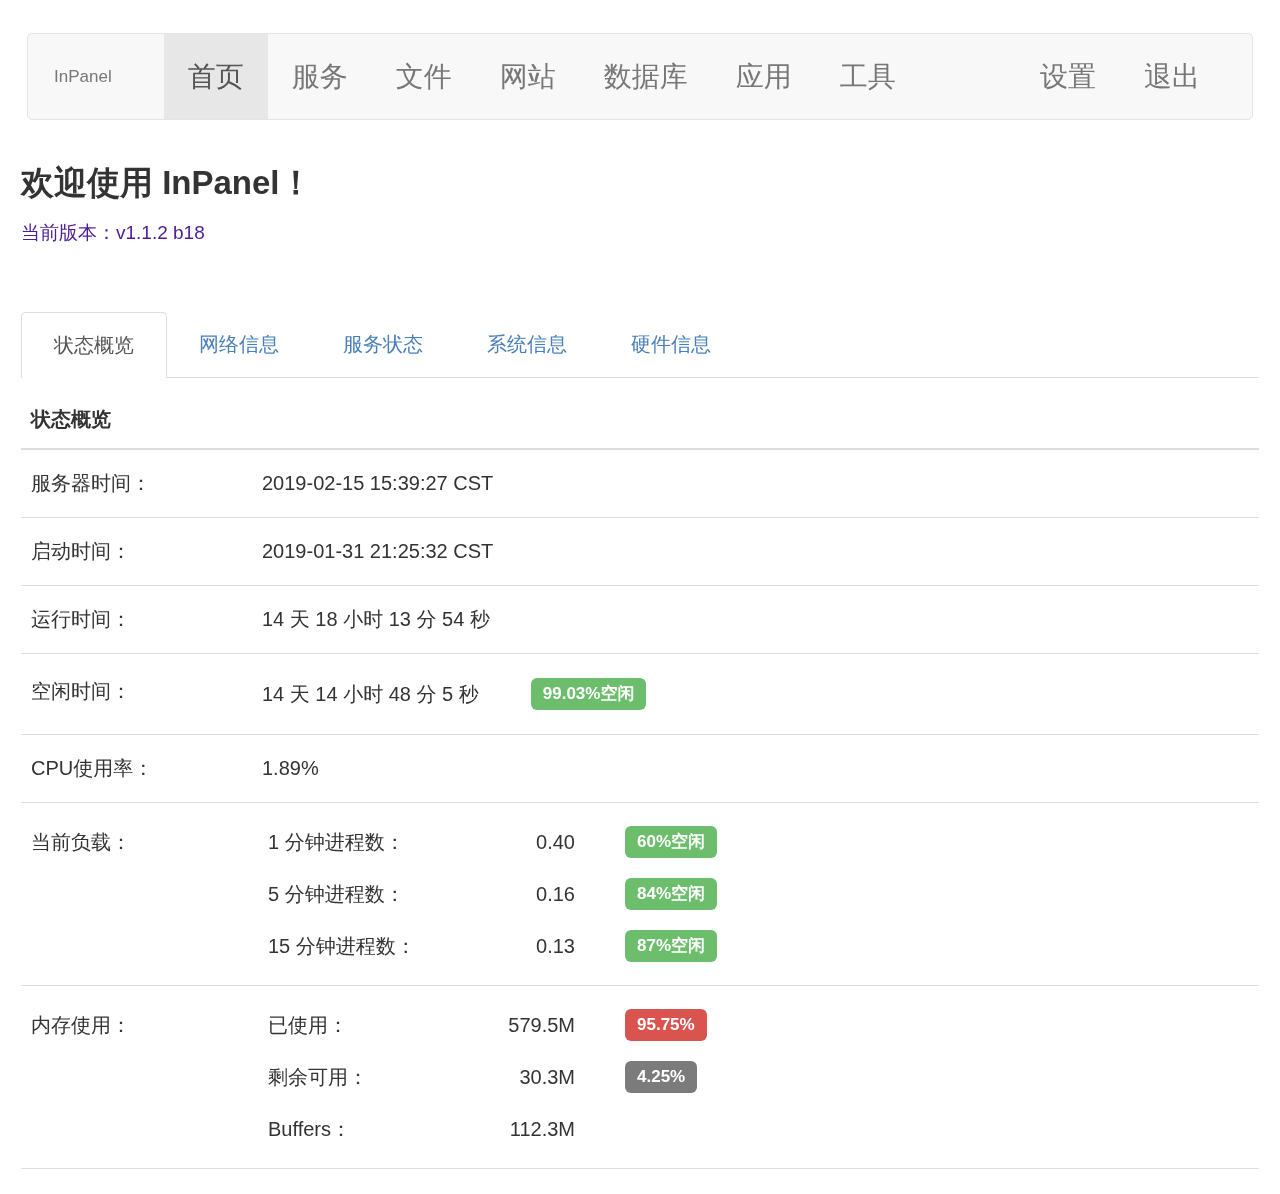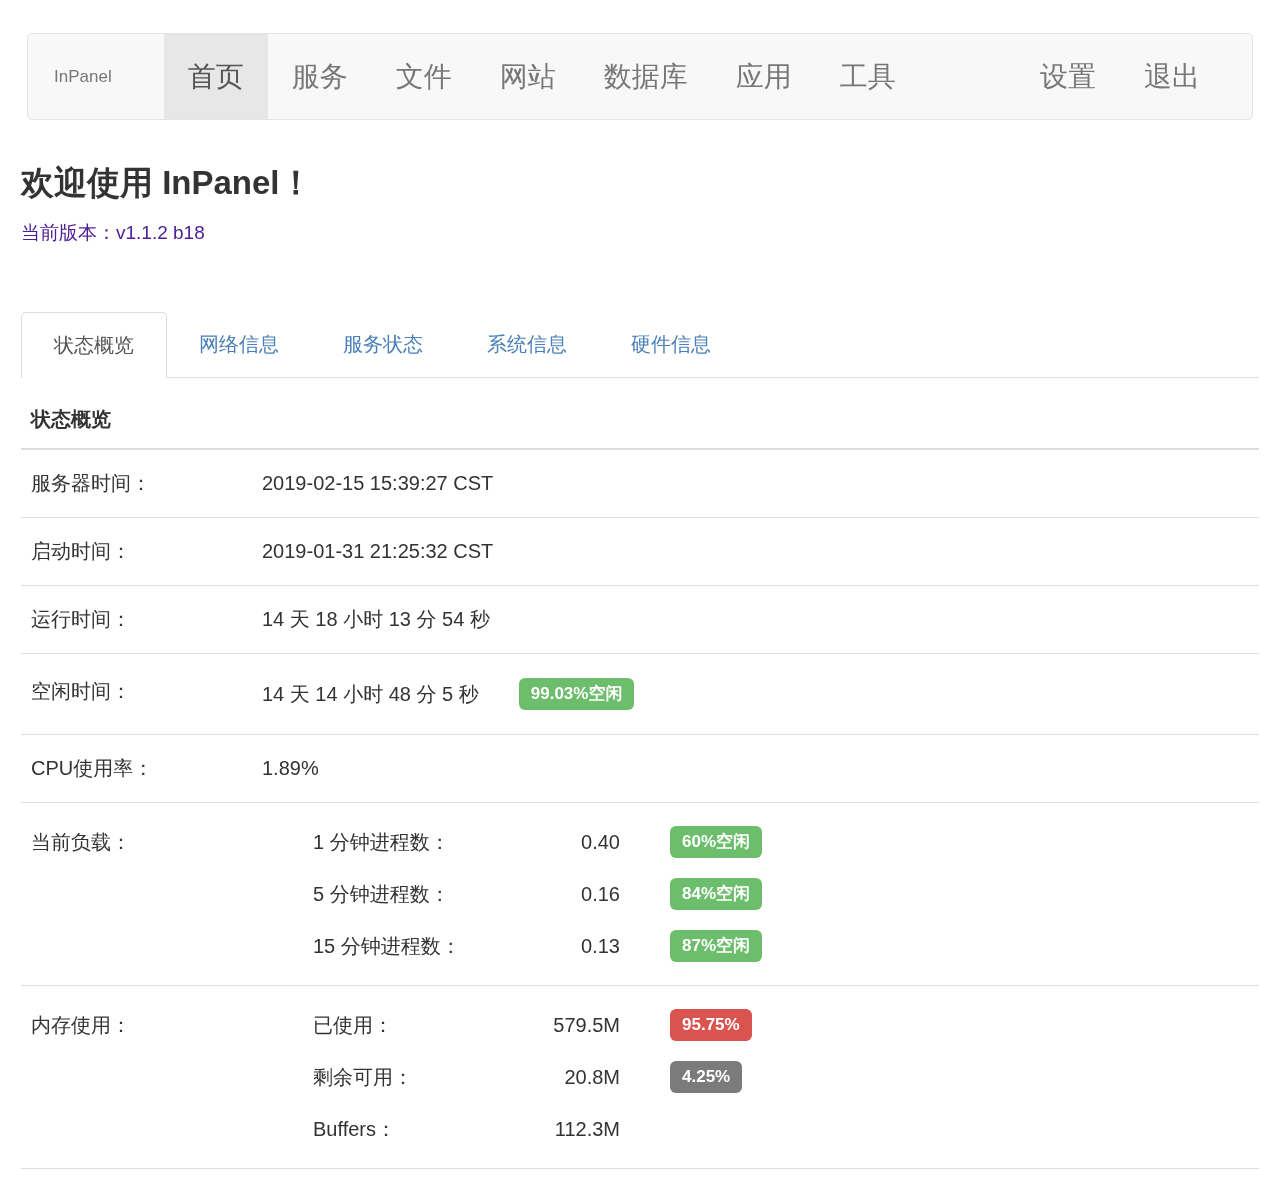--- a/index.html
+++ b/index.html
@@ -49,26 +49,26 @@
   .table-header {
     font-size: 20px; font-weight: bold; line-height: 26px;
     padding: 28px 10px 16px; border-bottom: 2px solid #ddd;
   }
   .trow {
     display: flex; align-items: flex-start;
     padding: 20px 10px; border-bottom: 1px solid #ddd;
     font-size: 20px; line-height: 27px;
   }
   .trow.badge-row { padding: 24px 10px; }
-  .trow.nested { padding: 13px 10px; gap: 45px; }
+  .trow.nested { padding: 13px 10px; }
   .tlabel { width: 231px; flex: none; }
   .nested .tlabel { padding-top: 13px; }
   .value-badge { display: flex; align-items: center; }
   .value-badge .tvalue { line-height: 32px; }
-  .value-badge .badge { margin-left: 40px; }
+  .value-badge .badge { margin-left: 52px; }
   .subtable { flex: 1; }
   .subrow {
     display: grid; grid-template-columns: 200px 107px 1fr;
     align-items: center; height: 52px; padding-left: 6px;
   }
   .subvalue { text-align: right; }
   .badge-cell { justify-self: start; margin-left: 50px; }
   .badge {
     display: inline-block; padding: 5px 12px; border-radius: 6px;
     color: #fff; font-weight: bold; font-size: 17px; line-height: 22px;
@@ -160,21 +160,21 @@
         <div class="trow nested">
           <div class="tlabel">内存使用：</div>
           <div class="subtable">
             <div class="subrow">
               <div class="sublabel">已使用：</div>
               <div class="subvalue">579.5M</div>
               <div class="badge-cell"><span class="badge badge-red">95.75%</span></div>
             </div>
             <div class="subrow">
               <div class="sublabel">剩余可用：</div>
-              <div class="subvalue">20.8M</div>
+              <div class="subvalue">30.3M</div>
               <div class="badge-cell"><span class="badge badge-gray">4.25%</span></div>
             </div>
             <div class="subrow">
               <div class="sublabel">Buffers：</div>
               <div class="subvalue">112.3M</div>
               <div class="badge-cell"></div>
             </div>
           </div>
         </div>
       </div>

